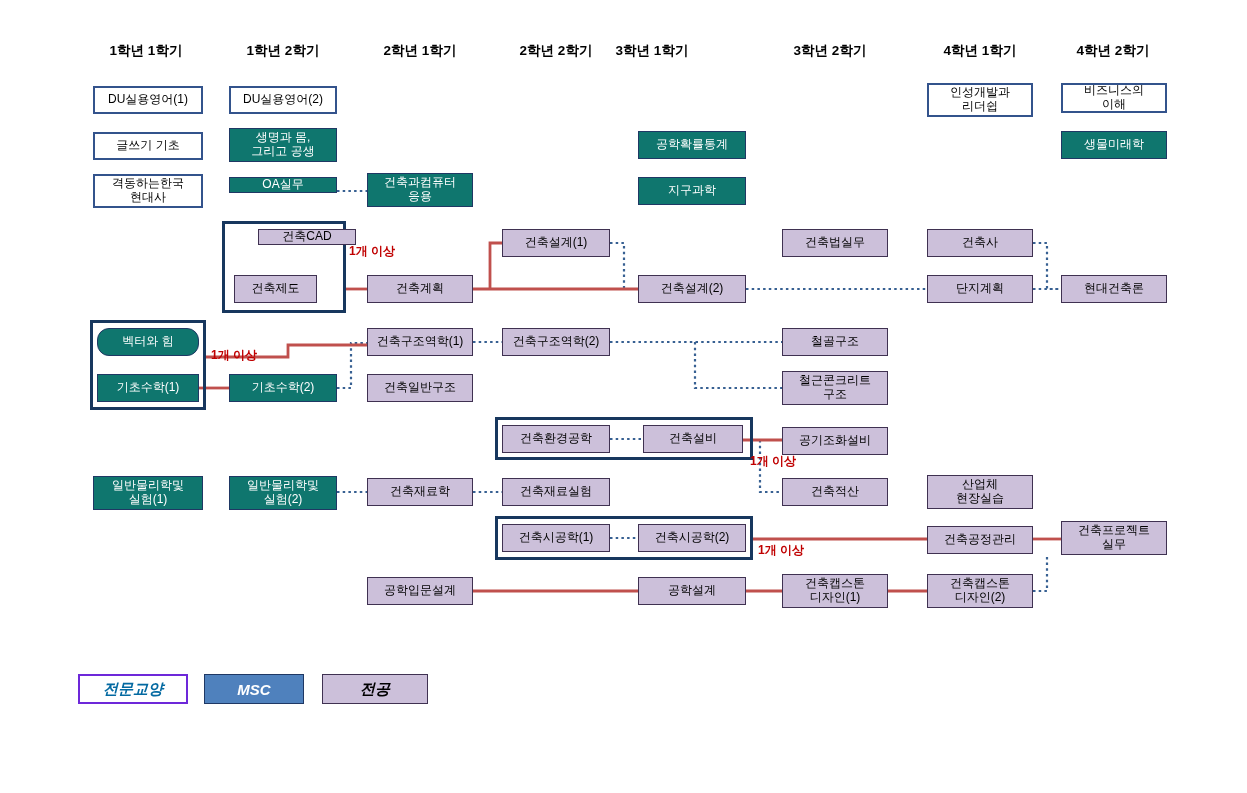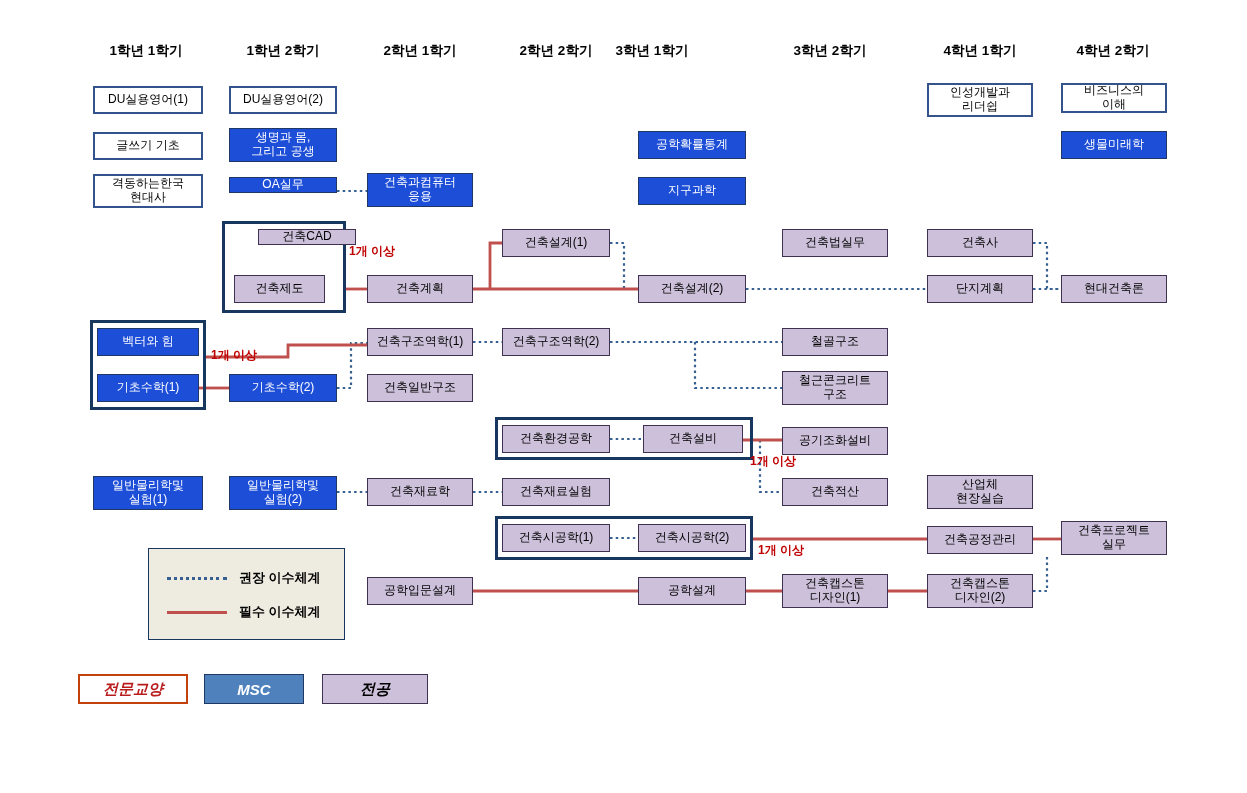--- a/index.html
+++ b/index.html
@@ -2,36 +2,36 @@
 <html><head>
 <meta charset="utf-8">
 <style>
   html,body{margin:0;padding:0;background:#fff;font-family:"Liberation Sans",sans-serif;}
   .canvas{position:relative;width:1247px;height:793px;background:#ffffff;overflow:hidden;}
   #edge-svg{position:absolute;left:0;top:0;width:1247px;height:793px;z-index:1;}
   .col-header{position:absolute;transform:translateX(-50%);top:42px;font-size:13.5px;font-weight:bold;color:#000;white-space:nowrap;z-index:2;}
   .node{position:absolute;display:flex;align-items:center;justify-content:center;text-align:center;
         font-size:12px;line-height:1.15;white-space:pre-line;box-sizing:border-box;z-index:3;}
   .node.general{background:#ffffff;border:2px solid #33538c;color:#000;}
-  .node.msc{background:#1d4ed8;border:1px solid #1f3864;color:#fff;}
+  .node.msc{background:#0f766e;border:1px solid #1f3864;color:#fff;}
   .node.major{background:#ccc0da;border:1px solid #3f3151;color:#000;}
   .group-box{position:absolute;border:3px solid #17375e;box-sizing:border-box;background:transparent;z-index:2;}
   .annotation{position:absolute;color:#c00000;font-size:12px;font-weight:bold;white-space:nowrap;z-index:4;text-align:right;}
   .legend{position:absolute;left:148px;top:548px;width:197px;height:92px;border:1px solid #17375e;
           background:#eeece1;box-sizing:border-box;z-index:3;}
   .legend-row{position:absolute;left:18px;display:flex;align-items:center;gap:12px;}
   .legend-row.r1{top:20px;}
   .legend-row.r2{top:54px;}
   .legend-line{width:60px;height:0;}
   .legend-line.dotted{border-top:3px dotted #376092;}
   .legend-line.solid{border-top:3px solid #c0504d;}
   .legend-label{font-size:13px;font-weight:bold;color:#000;}
   .key-box{position:absolute;top:674px;height:30px;display:flex;align-items:center;justify-content:center;
            font-size:15px;font-style:italic;font-weight:bold;box-sizing:border-box;z-index:3;}
-  .key-box.general{left:78px;width:110px;background:#fff;border:2px solid #c2410c;color:#b91c1c;}
+  .key-box.general{left:78px;width:110px;background:#fff;border:2px solid #6d28d9;color:#0369a1;}
   .key-box.msc{left:204px;width:100px;background:#4f81bd;border:1px solid #1f3864;color:#fff;}
   .key-box.major{left:322px;width:106px;background:#ccc0da;border:1px solid #3f3151;color:#000;}
 </style>
 </head>
 <body>
 
 <div class="canvas">
   <svg id="edge-svg" viewBox="0 0 1247 793">
       <polyline points="337,191 367,191" fill="none" stroke="#376092" stroke-width="2.2" stroke-dasharray="2.5 3.2"></polyline>
       <polyline points="610,243 624,243 624,288" fill="none" stroke="#376092" stroke-width="2.2" stroke-dasharray="2.5 3.2"></polyline>
@@ -75,30 +75,30 @@
       <div class="group-box" style="left: 222px; top: 221px; width: 124px; height: 92px;"></div>
       <div class="group-box" style="left: 90px; top: 320px; width: 116px; height: 90px;"></div>
       <div class="group-box" style="left: 495px; top: 417px; width: 258px; height: 43px;"></div>
       <div class="group-box" style="left: 495px; top: 516px; width: 258px; height: 44px;"></div>
     </div>
   <div id="nodes">
       <div class="node general" style="left: 93px; top: 86px; width: 110px; height: 28px;">DU실용영어(1)</div>
       <div class="node general" style="left: 93px; top: 132px; width: 110px; height: 28px;">글쓰기 기초</div>
       <div class="node general" style="left: 93px; top: 174px; width: 110px; height: 34px;">격동하는한국
 현대사</div>
-      <div class="node msc" style="left: 97px; top: 328px; width: 102px; height: 28px;">벡터와 힘</div>
+      <div class="node msc" style="left: 97px; top: 328px; width: 102px; height: 28px; border-radius: 12px;">벡터와 힘</div>
       <div class="node msc" style="left: 97px; top: 374px; width: 102px; height: 28px;">기초수학(1)</div>
       <div class="node msc" style="left: 93px; top: 476px; width: 110px; height: 34px;">일반물리학및
 실험(1)</div>
       <div class="node general" style="left: 229px; top: 86px; width: 108px; height: 28px;">DU실용영어(2)</div>
       <div class="node msc" style="left: 229px; top: 128px; width: 108px; height: 34px;">생명과 몸,
 그리고 공생</div>
       <div class="node msc" style="left: 229px; top: 177px; width: 108px; height: 16px;">OA실무</div>
       <div class="node major" style="left: 234px; top: 229px; width: 98px; height: 16px; margin-left: 24px;">건축CAD</div>
-      <div class="node major" style="left: 234px; top: 275px; width: 91px; height: 28px;">건축제도</div>
+      <div class="node major" style="left: 234px; top: 275px; width: 83px; height: 28px;">건축제도</div>
       <div class="node msc" style="left: 229px; top: 374px; width: 108px; height: 28px;">기초수학(2)</div>
       <div class="node msc" style="left: 229px; top: 476px; width: 108px; height: 34px;">일반물리학및
 실험(2)</div>
       <div class="node msc" style="left: 367px; top: 173px; width: 106px; height: 34px;">건축과컴퓨터
 응용</div>
       <div class="node major" style="left: 367px; top: 275px; width: 106px; height: 28px;">건축계획</div>
       <div class="node major" style="left: 367px; top: 328px; width: 106px; height: 28px;">건축구조역학(1)</div>
       <div class="node major" style="left: 367px; top: 374px; width: 106px; height: 28px;">건축일반구조</div>
       <div class="node major" style="left: 367px; top: 478px; width: 106px; height: 28px;">건축재료학</div>
       <div class="node major" style="left: 367px; top: 577px; width: 106px; height: 28px;">공학입문설계</div>
@@ -137,27 +137,17 @@
       <div class="node major" style="left: 1061px; top: 521px; width: 106px; height: 34px;">건축프로젝트
 실무</div>
     </div>
   <div id="annotations">
       <div class="annotation" style="left: 349px; top: 243px; color: rgb(192, 0, 0);">1개 이상</div>
       <div class="annotation" style="left: 211px; top: 347px; color: rgb(192, 0, 0);">1개 이상</div>
       <div class="annotation" style="left: 750px; top: 453px; color: rgb(192, 0, 0);">1개 이상</div>
       <div class="annotation" style="left: 758px; top: 542px; color: rgb(192, 0, 0);">1개 이상</div>
     </div>
 
-  <div class="legend">
-    <div class="legend-row r1">
-      <span class="legend-line dotted"></span>
-      <span class="legend-label">권장 이수체계</span>
-    </div>
-    <div class="legend-row r2">
-      <span class="legend-line solid"></span>
-      <span class="legend-label">필수 이수체계</span>
-    </div>
-  </div>
 
   <div class="key-box general">전문교양</div>
   <div class="key-box msc">MSC</div>
   <div class="key-box major">전공</div>
 </div>
 
 </body></html>

